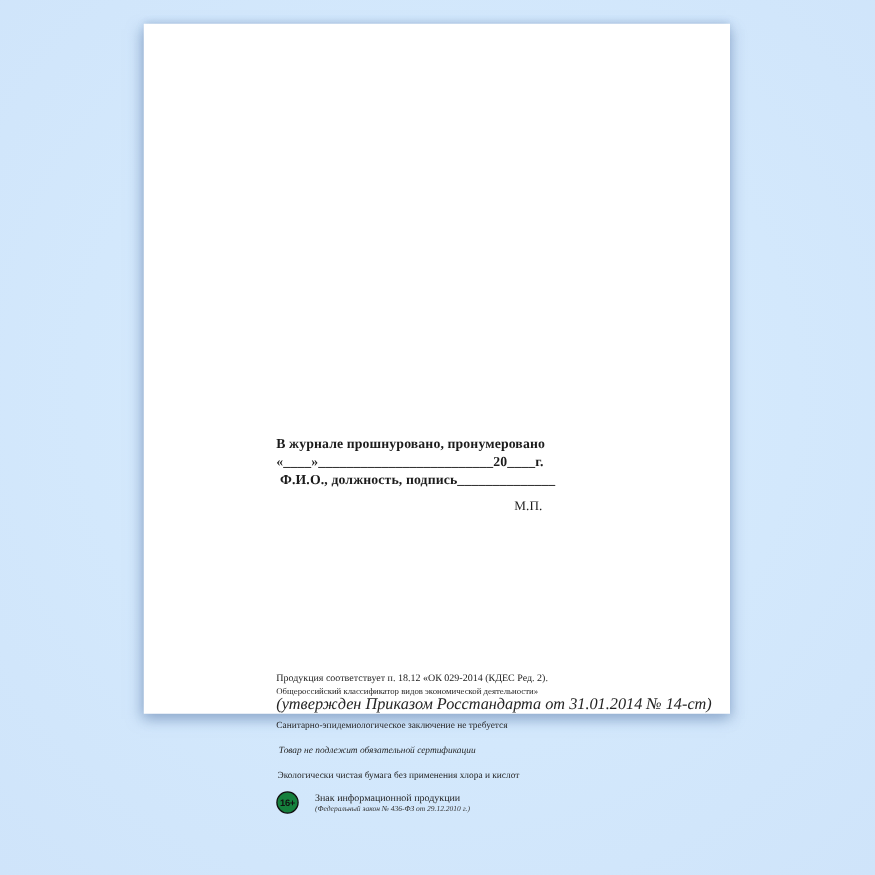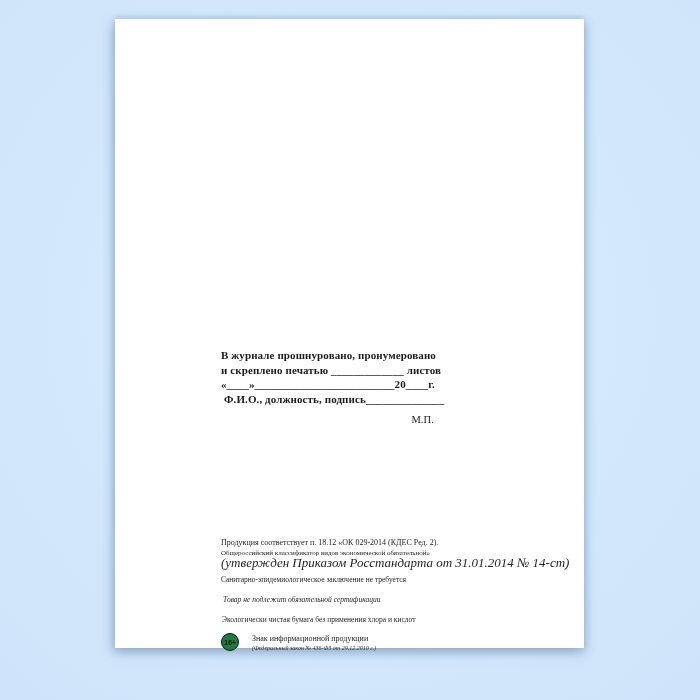--- a/index.html
+++ b/index.html
@@ -16,21 +16,21 @@
     position: relative;
     width: 700px;
     height: 700px;
     background: radial-gradient(circle at 50% 45%, #daedfe 0%, #d3e8fc 55%, #cfe4fa 100%);
   }
   .page {
     position: absolute;
     left: 115px;
     top: 19px;
     width: 469px;
-    height: 629px;
+    height: 552px;
     background: #ffffff;
     box-shadow: -3px 4px 10px rgba(120, 150, 190, 0.55),
                  3px 4px 9px rgba(120, 150, 190, 0.38),
                  0 -2px 5px rgba(120, 150, 190, 0.25);
   }
   .stamp-block {
     position: absolute;
     left: 106px;
     top: 329px;
     width: 218px;
@@ -116,29 +116,28 @@
   }
 </style>
 </head>
 <body>
 
 <div class="scene">
   <div class="page">
 
     <div class="stamp-block">
       <div class="stamp-line-1">В журнале прошнуровано, пронумеровано</div>
-      <div class="stamp-line-2">и скреплено печатью _____________ листов</div>
       <div class="stamp-line-3">«____»_________________________20____г.</div>
       <div class="stamp-line-4">Ф.И.О., должность, подпись______________</div>
       <div class="stamp-mark">М.П.</div>
     </div>
 
     <div class="compliance-block">
       <div class="classifier-line-1">Продукция соответствует п. 18.12 «ОК 029-2014 (КДЕС Ред. 2).</div>
-      <div class="classifier-line-2">Общероссийский классификатор видов экономической обязательной»</div>
+      <div class="classifier-line-2">Общероссийский классификатор видов экономической деятельности»</div>
       <div class="classifier-line-3">(утвержден Приказом Росстандарта от 31.01.2014 № 14-ст)</div>
 
       <div class="statement statement-sanitary">Санитарно-эпидемиологическое заключение не требуется</div>
       <div class="statement statement-certification">Товар не подлежит обязательной сертификации</div>
       <div class="statement statement-paper">Экологически чистая бумага без применения хлора и кислот</div>
 
       <div class="age-rating-row">
         <div class="age-badge">16+</div>
         <div class="age-texts">
           <div class="age-label">Знак информационной продукции</div>

